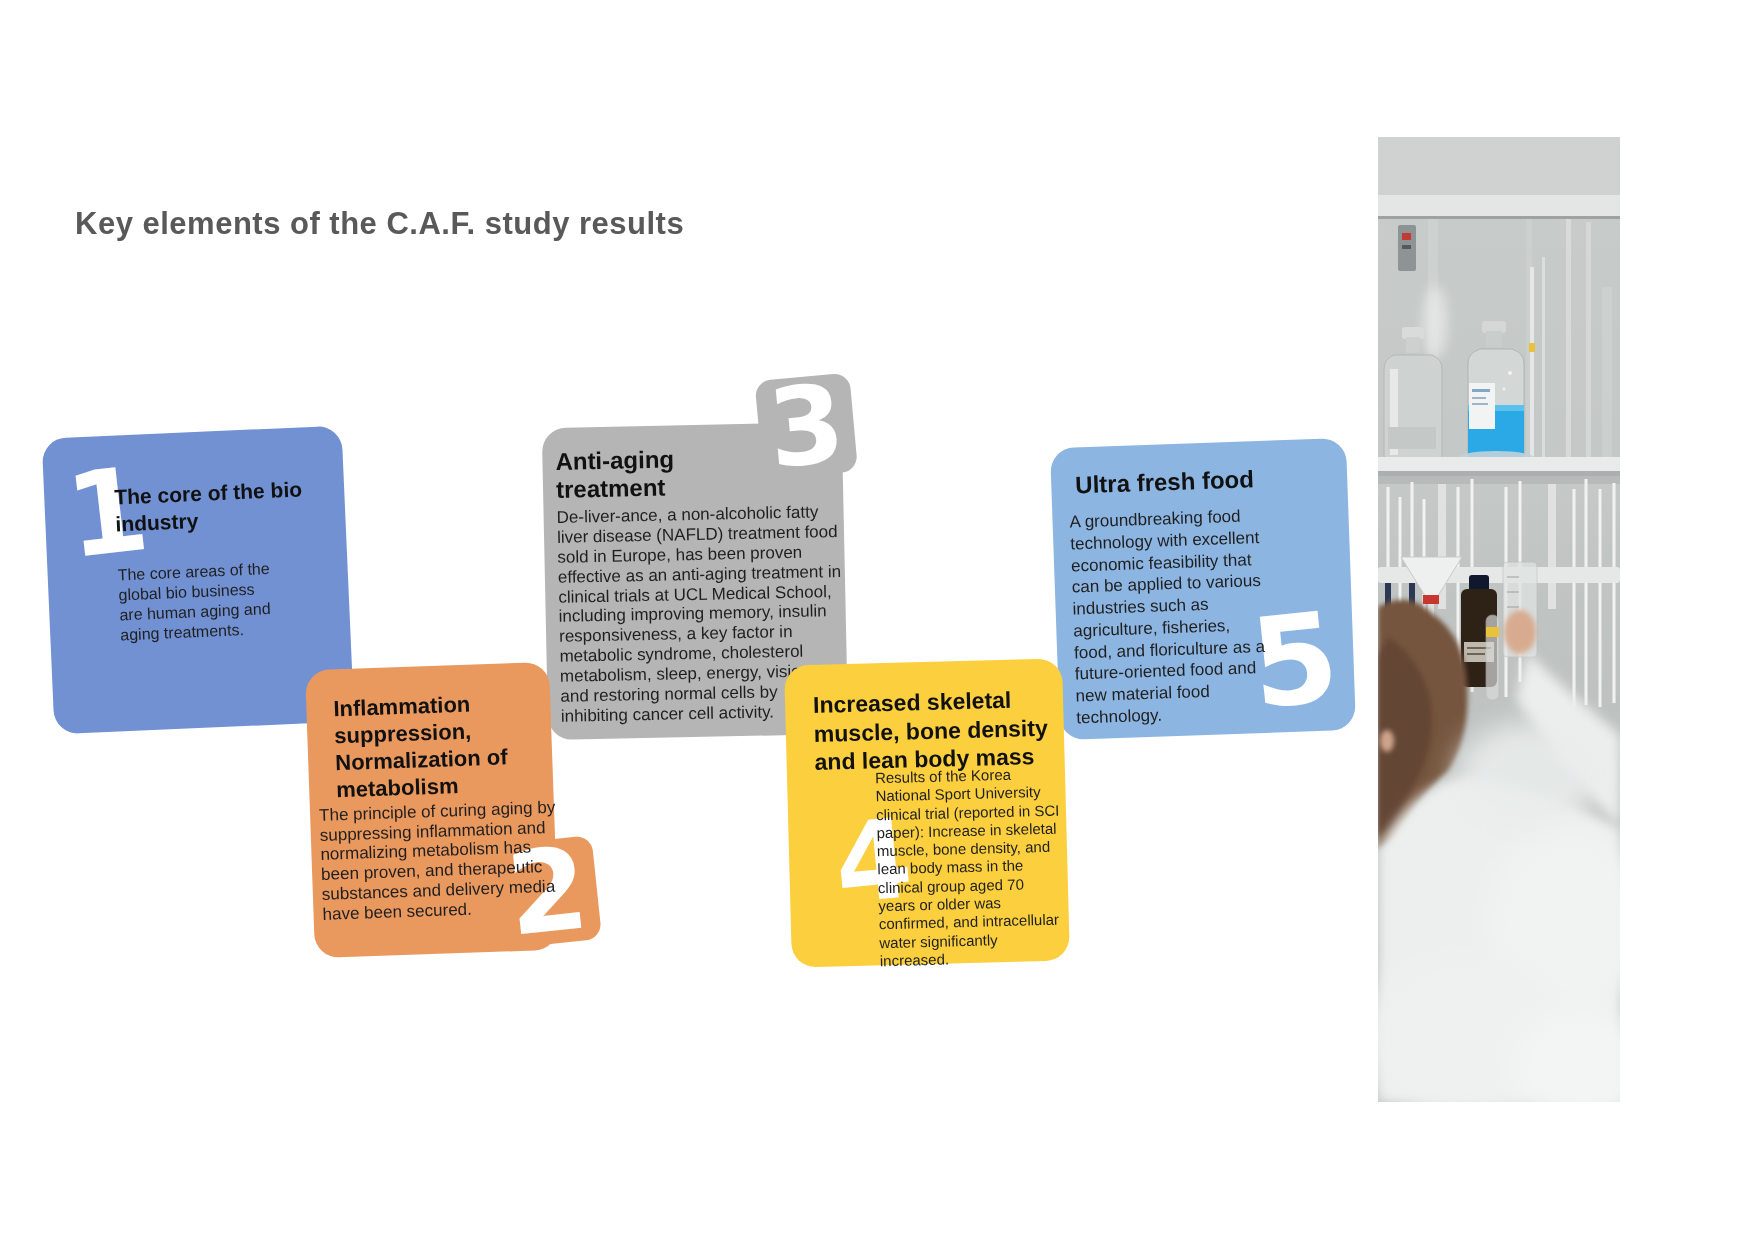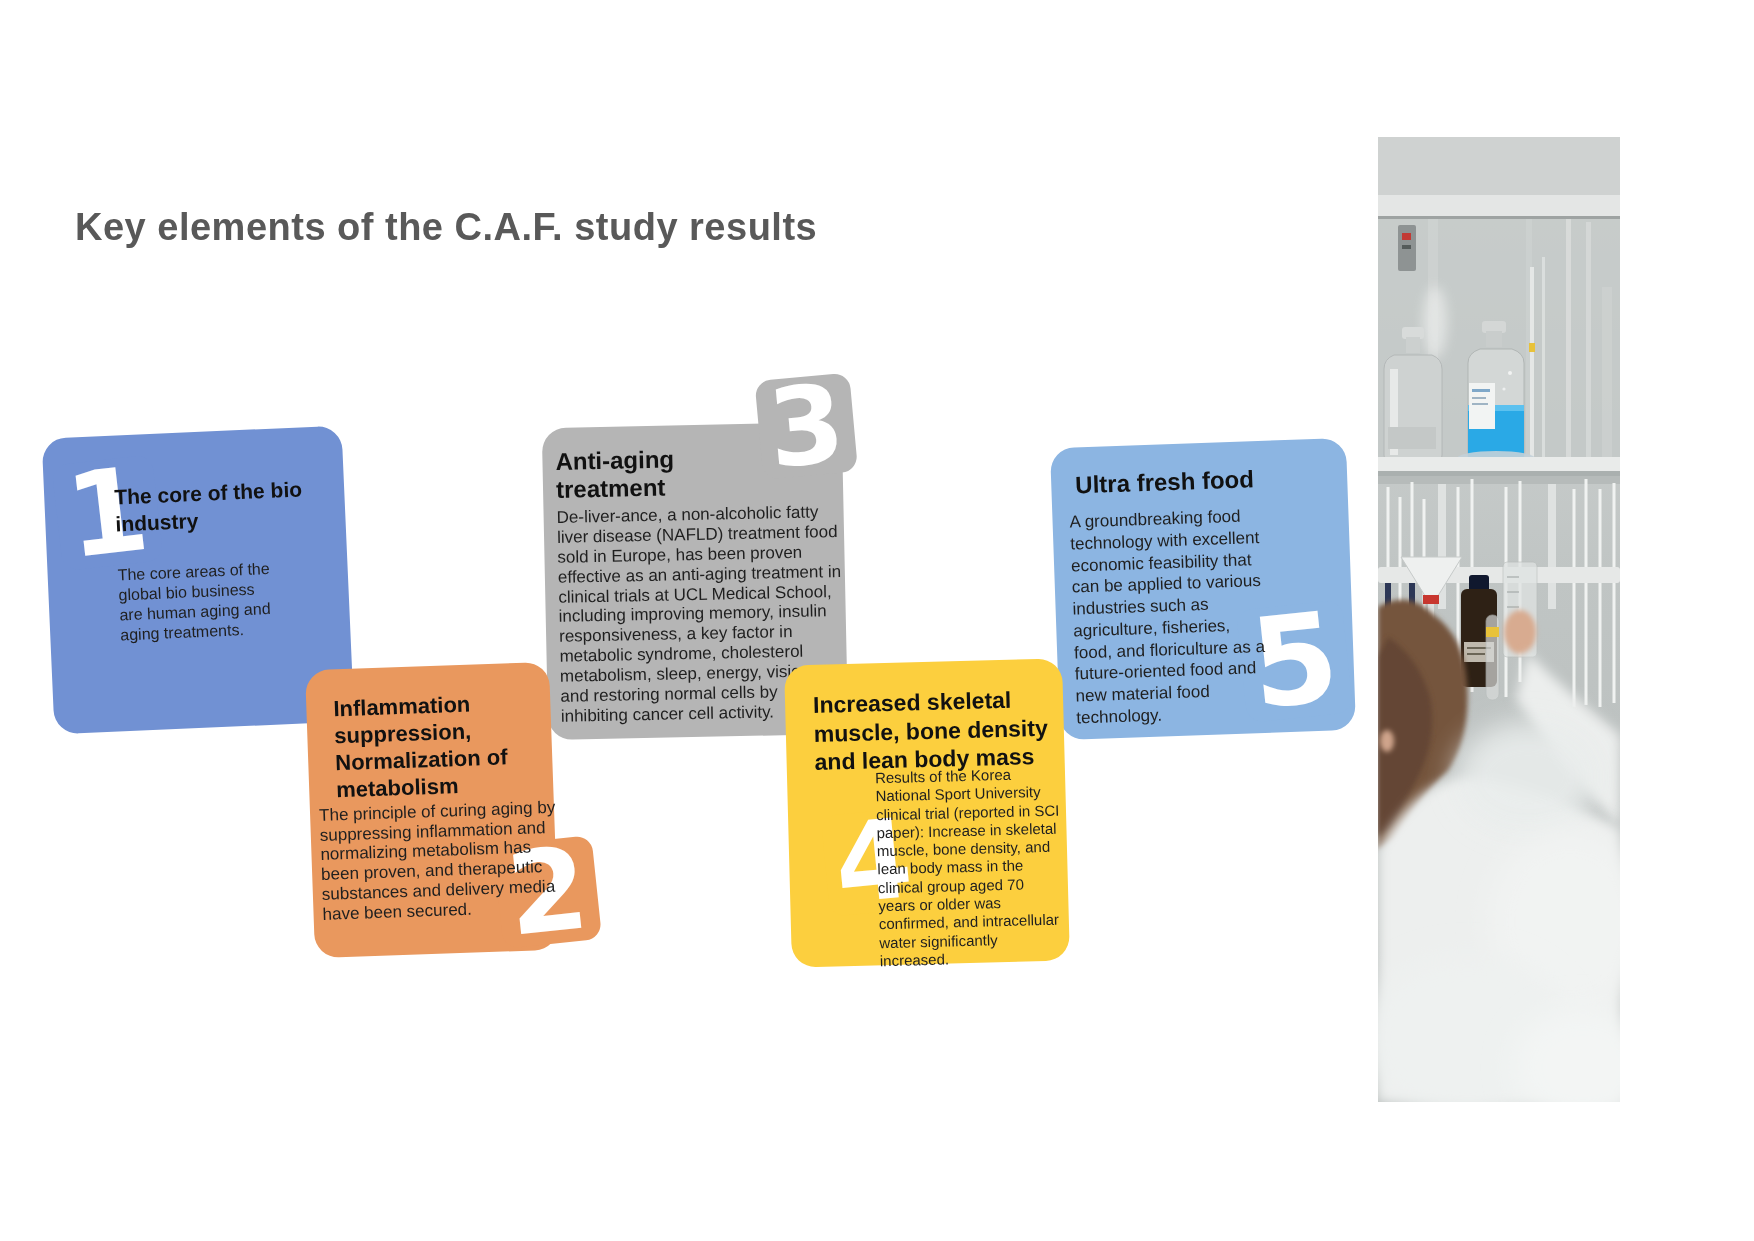--- a/index.html
+++ b/index.html
@@ -1,18 +1,18 @@
 <!DOCTYPE html>
 <html><head>
 <meta charset="utf-8">
 <style>
   html,body{margin:0;padding:0;background:#fff;}
   .slide{position:relative;width:1754px;height:1241px;background:#ffffff;overflow:hidden;
          font-family:"Liberation Sans",sans-serif;}
-  .slide-title{position:absolute;left:75px;top:206px;margin:0;font-size:38px;font-weight:700;
+  .slide-title{position:absolute;left:75px;top:206px;margin:0;font-size:31px;font-weight:700;
                letter-spacing:.5px;color:#595959;}
   .card{position:absolute;border-radius:24px;color:#1c1c1c;}
   .card h2{margin:0;font-weight:700;color:#111;}
   .card p{margin:0;color:#1f1f1f;}
   .num{position:absolute;font-family:"DejaVu Sans",sans-serif;font-weight:700;color:#ffffff;
        line-height:.88;background:inherit;border-radius:16px;padding:2px 10px;transform:rotate(-4deg);}
   
   .card1{left:48px;top:432px;width:300px;height:296px;transform:rotate(-2.5deg);z-index:2;}
   .card1 .num{left:12px;top:24px;font-size:116px;}
   .card1 h2{position:absolute;left:70px;top:48px;width:218px;font-size:21px;line-height:1.3;}

